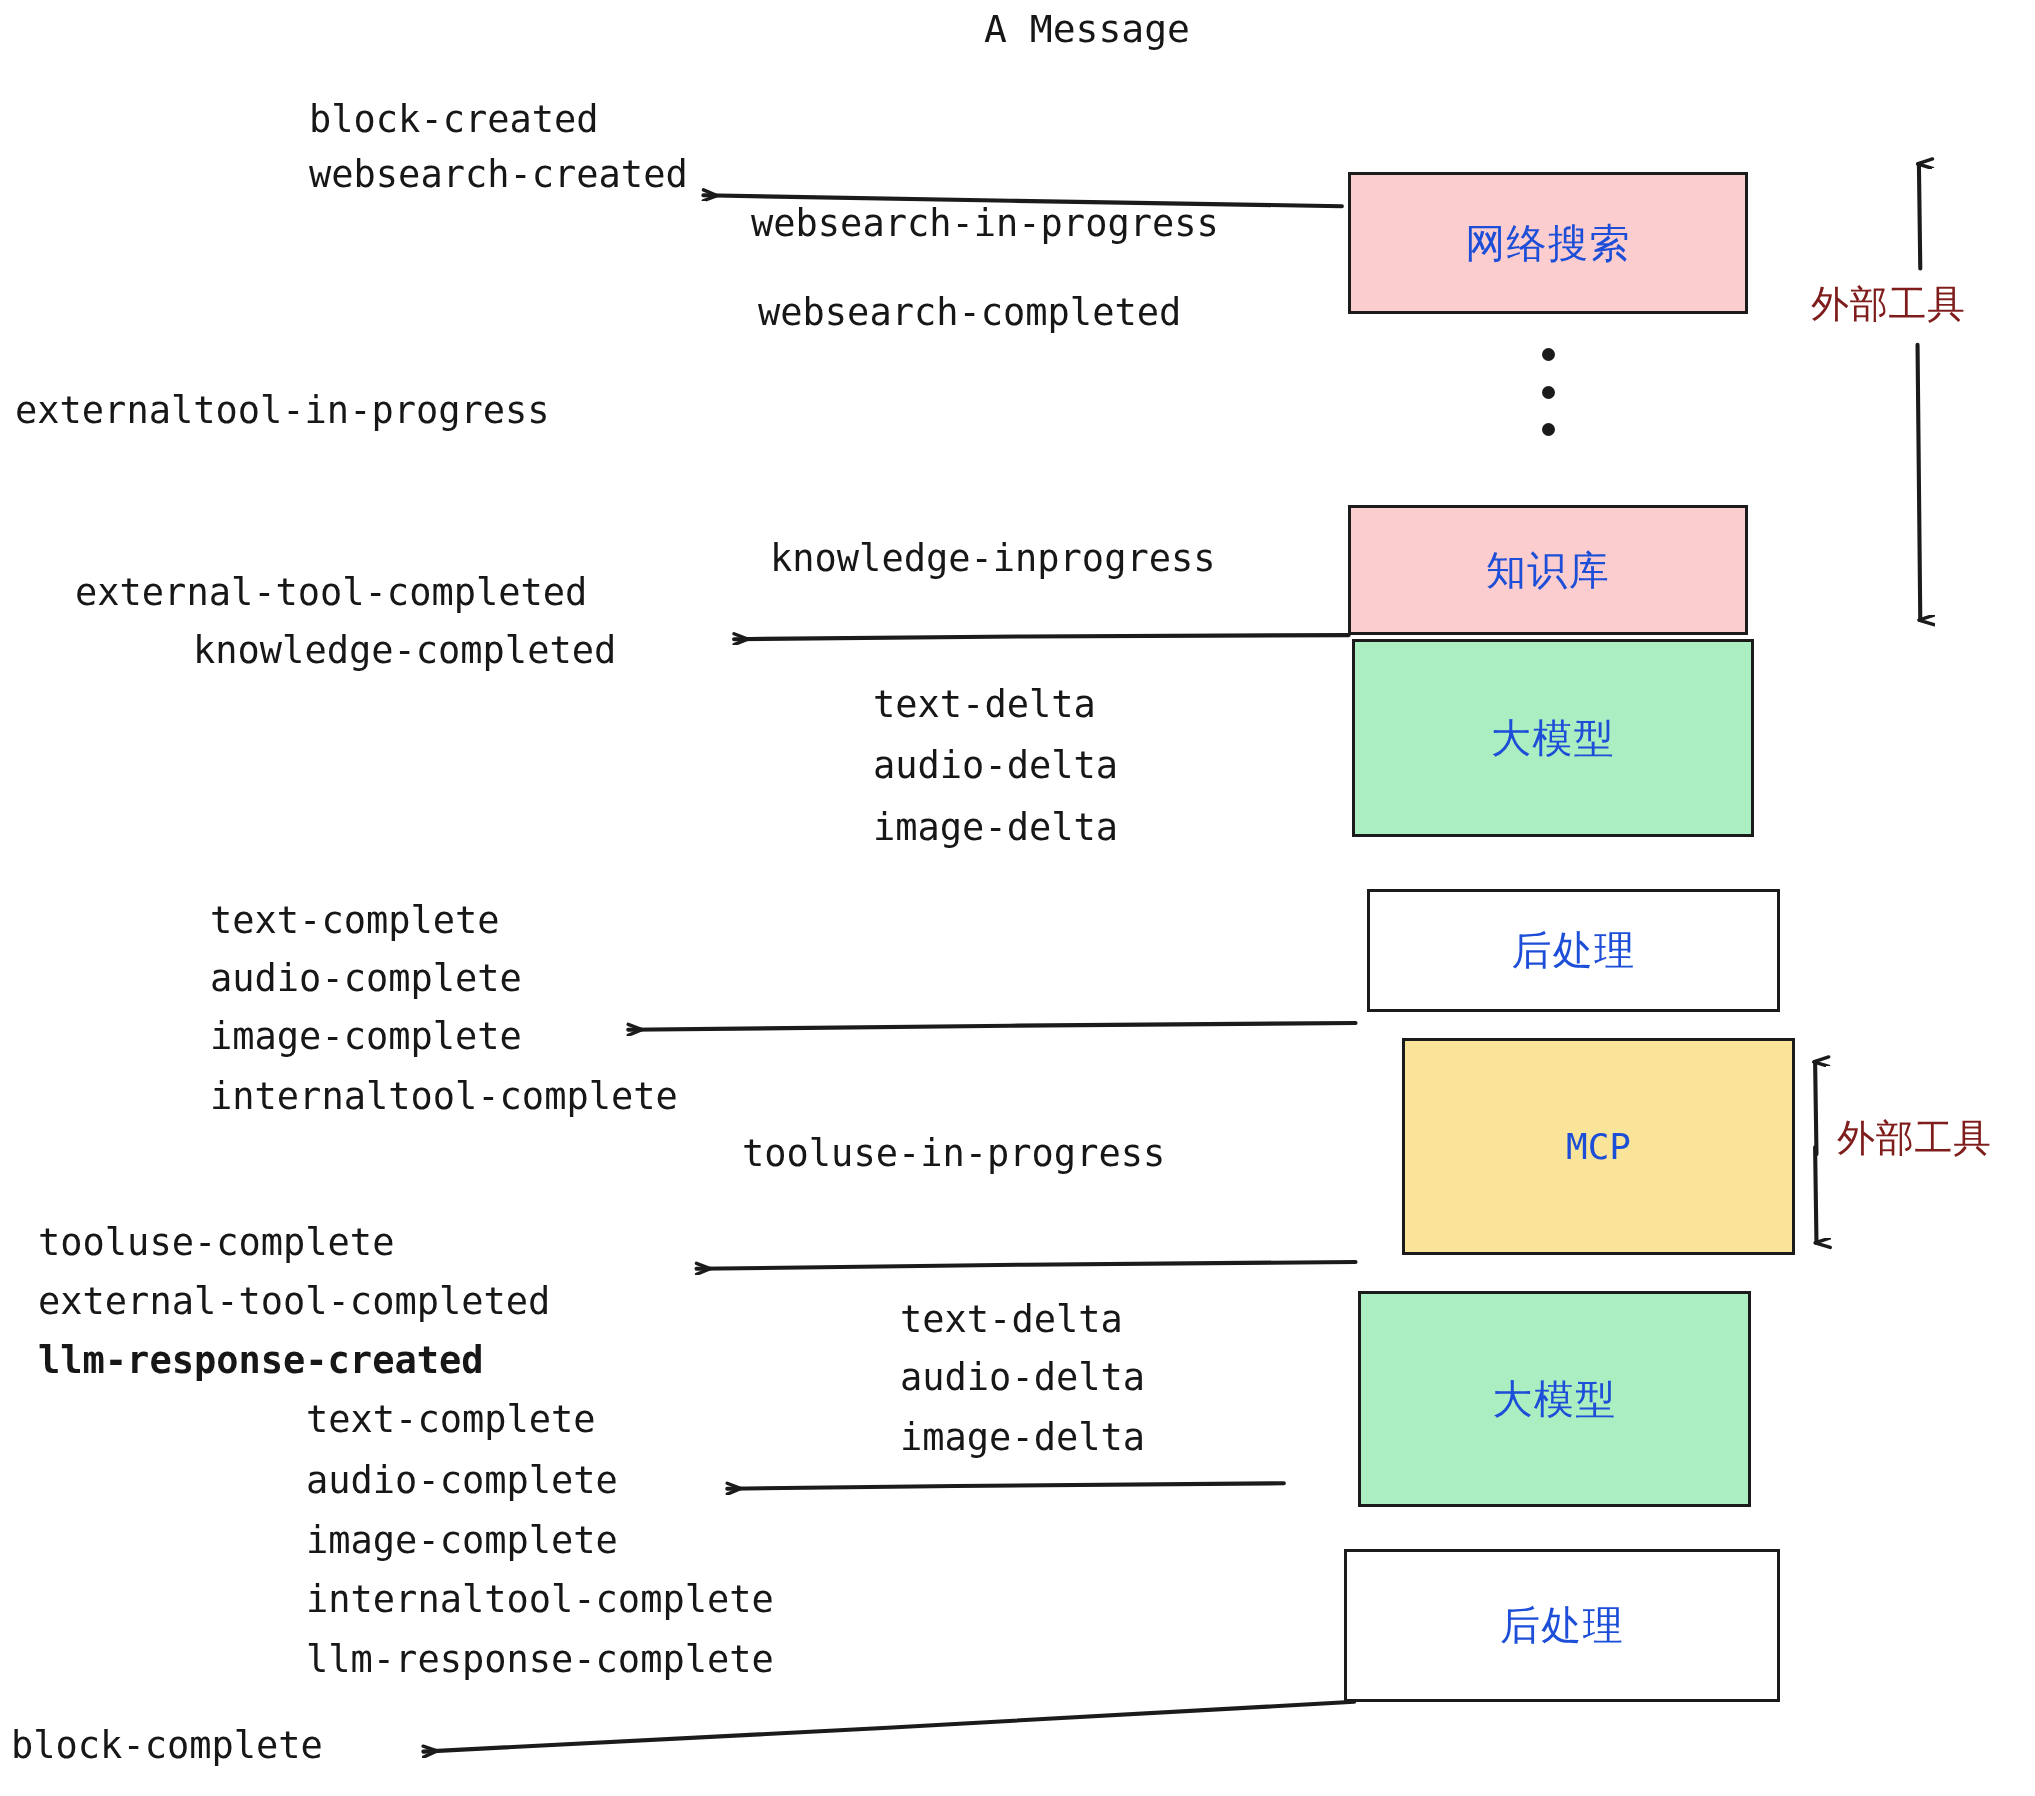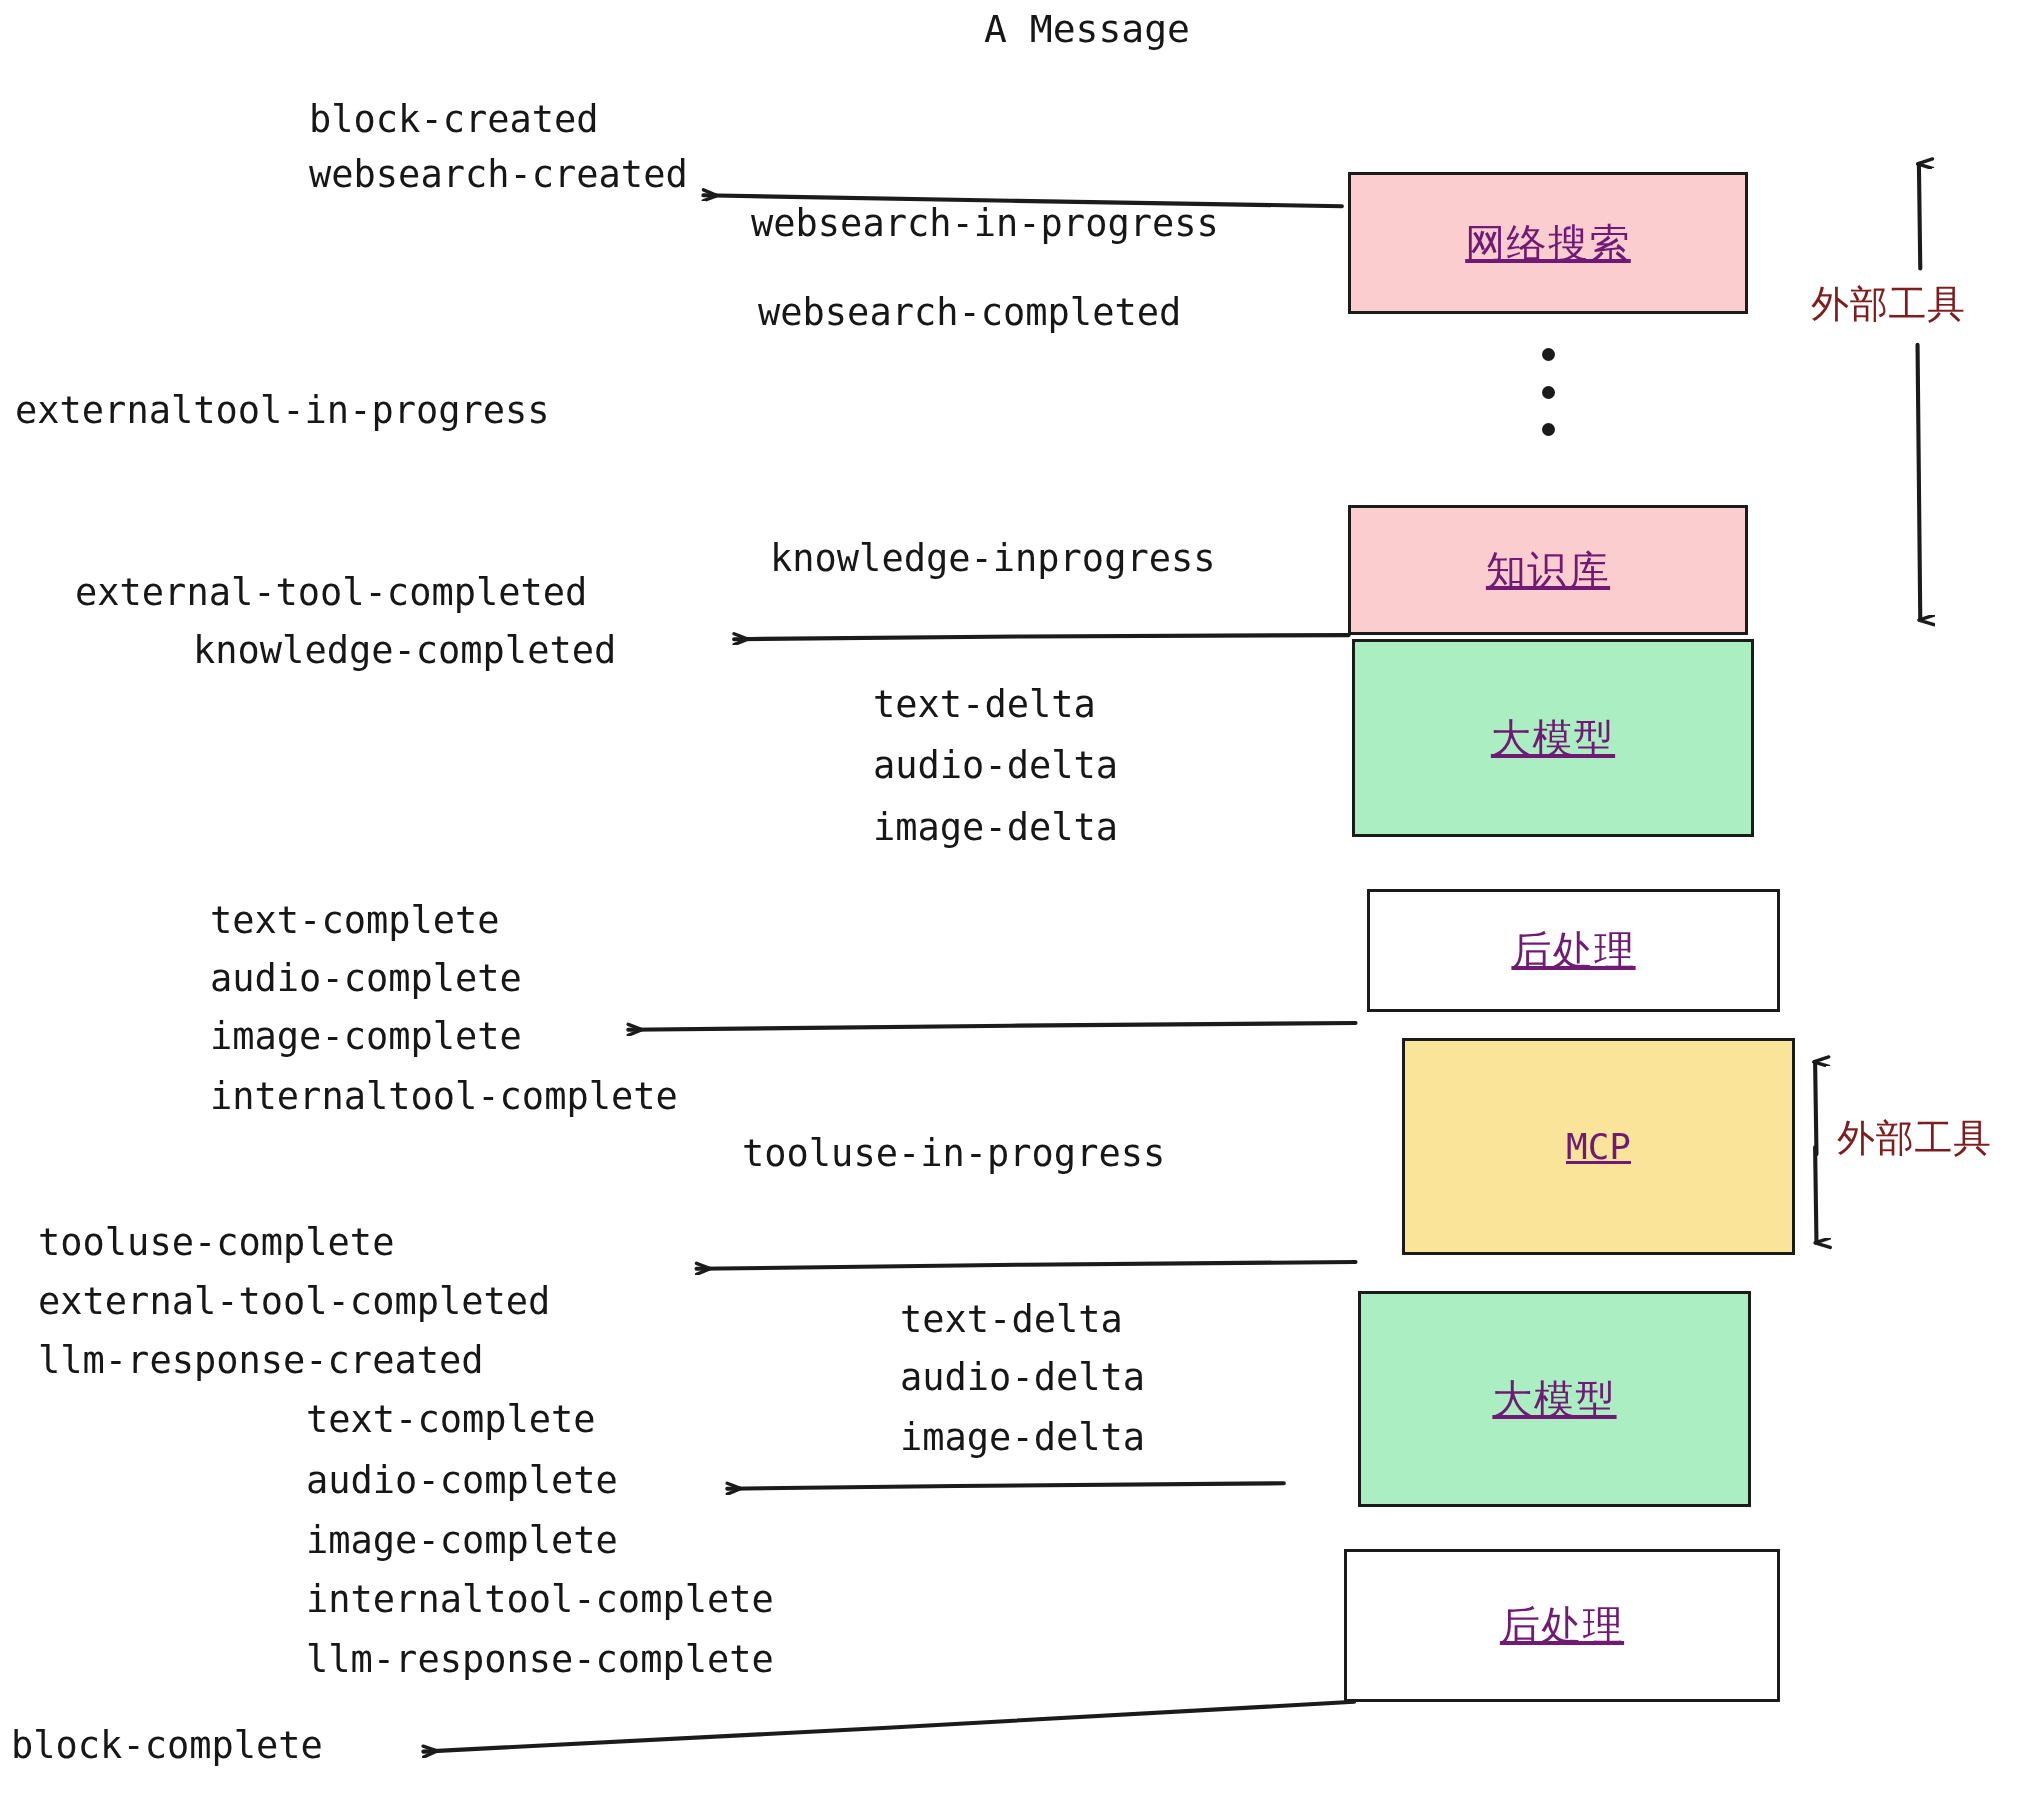--- a/index.html
+++ b/index.html
@@ -40,23 +40,22 @@
   
   .node {
     position: absolute;
     box-sizing: border-box;
     border: 3.4px solid #1b1b1b;
     display: flex;
     align-items: center;
     justify-content: center;
     font-family: "DejaVu Sans", "Liberation Sans", sans-serif;
     font-size: 40px;
-    color: #701a75;
+    color: #1d4ed8;
     letter-spacing: 1.4px;
-    text-decoration: underline;
   }
   .node.pink   { background: #fbcdce; }
   .node.green  { background: #abeec1; }
   .node.yellow { background: #fae49a; }
   .node.white  { background: #ffffff; text-align: right; }
   .node.mono   { font-family: "DejaVu Sans Mono", "Liberation Mono", monospace; font-size: 36px; letter-spacing: 0; margin-left: 44px; }
 
   
   .grouplabel {
     position: absolute;
@@ -174,21 +173,21 @@
   <div class="evt" style="left:873px; top:809px;">image-delta</div>
 
   <div class="evt" style="left:210px; top:902px;">text-complete</div>
   <div class="evt" style="left:210px; top:960px;">audio-complete</div>
   <div class="evt" style="left:210px; top:1018px;">image-complete</div>
   <div class="evt" style="left:210px; top:1078px;">internaltool-complete</div>
   <div class="evt" style="left:742px; top:1135px;">tooluse-in-progress</div>
 
   <div class="evt" style="left:38px; top:1224px;">tooluse-complete</div>
   <div class="evt" style="left:38px; top:1283px;">external-tool-completed</div>
-  <div class="evt" style="left:38px; top:1342px;">llm-response-created</div>
+  <div class="evt" style="left:38px; top:1342px;font-weight:bold;">llm-response-created</div>
 
   <div class="evt" style="left:900px; top:1301px;">text-delta</div>
   <div class="evt" style="left:900px; top:1359px;">audio-delta</div>
   <div class="evt" style="left:900px; top:1419px;">image-delta</div>
 
   <div class="evt" style="left:306px; top:1401px;">text-complete</div>
   <div class="evt" style="left:306px; top:1462px;">audio-complete</div>
   <div class="evt" style="left:306px; top:1522px;">image-complete</div>
   <div class="evt" style="left:306px; top:1581px;">internaltool-complete</div>
   <div class="evt" style="left:306px; top:1641px;">llm-response-complete</div>

